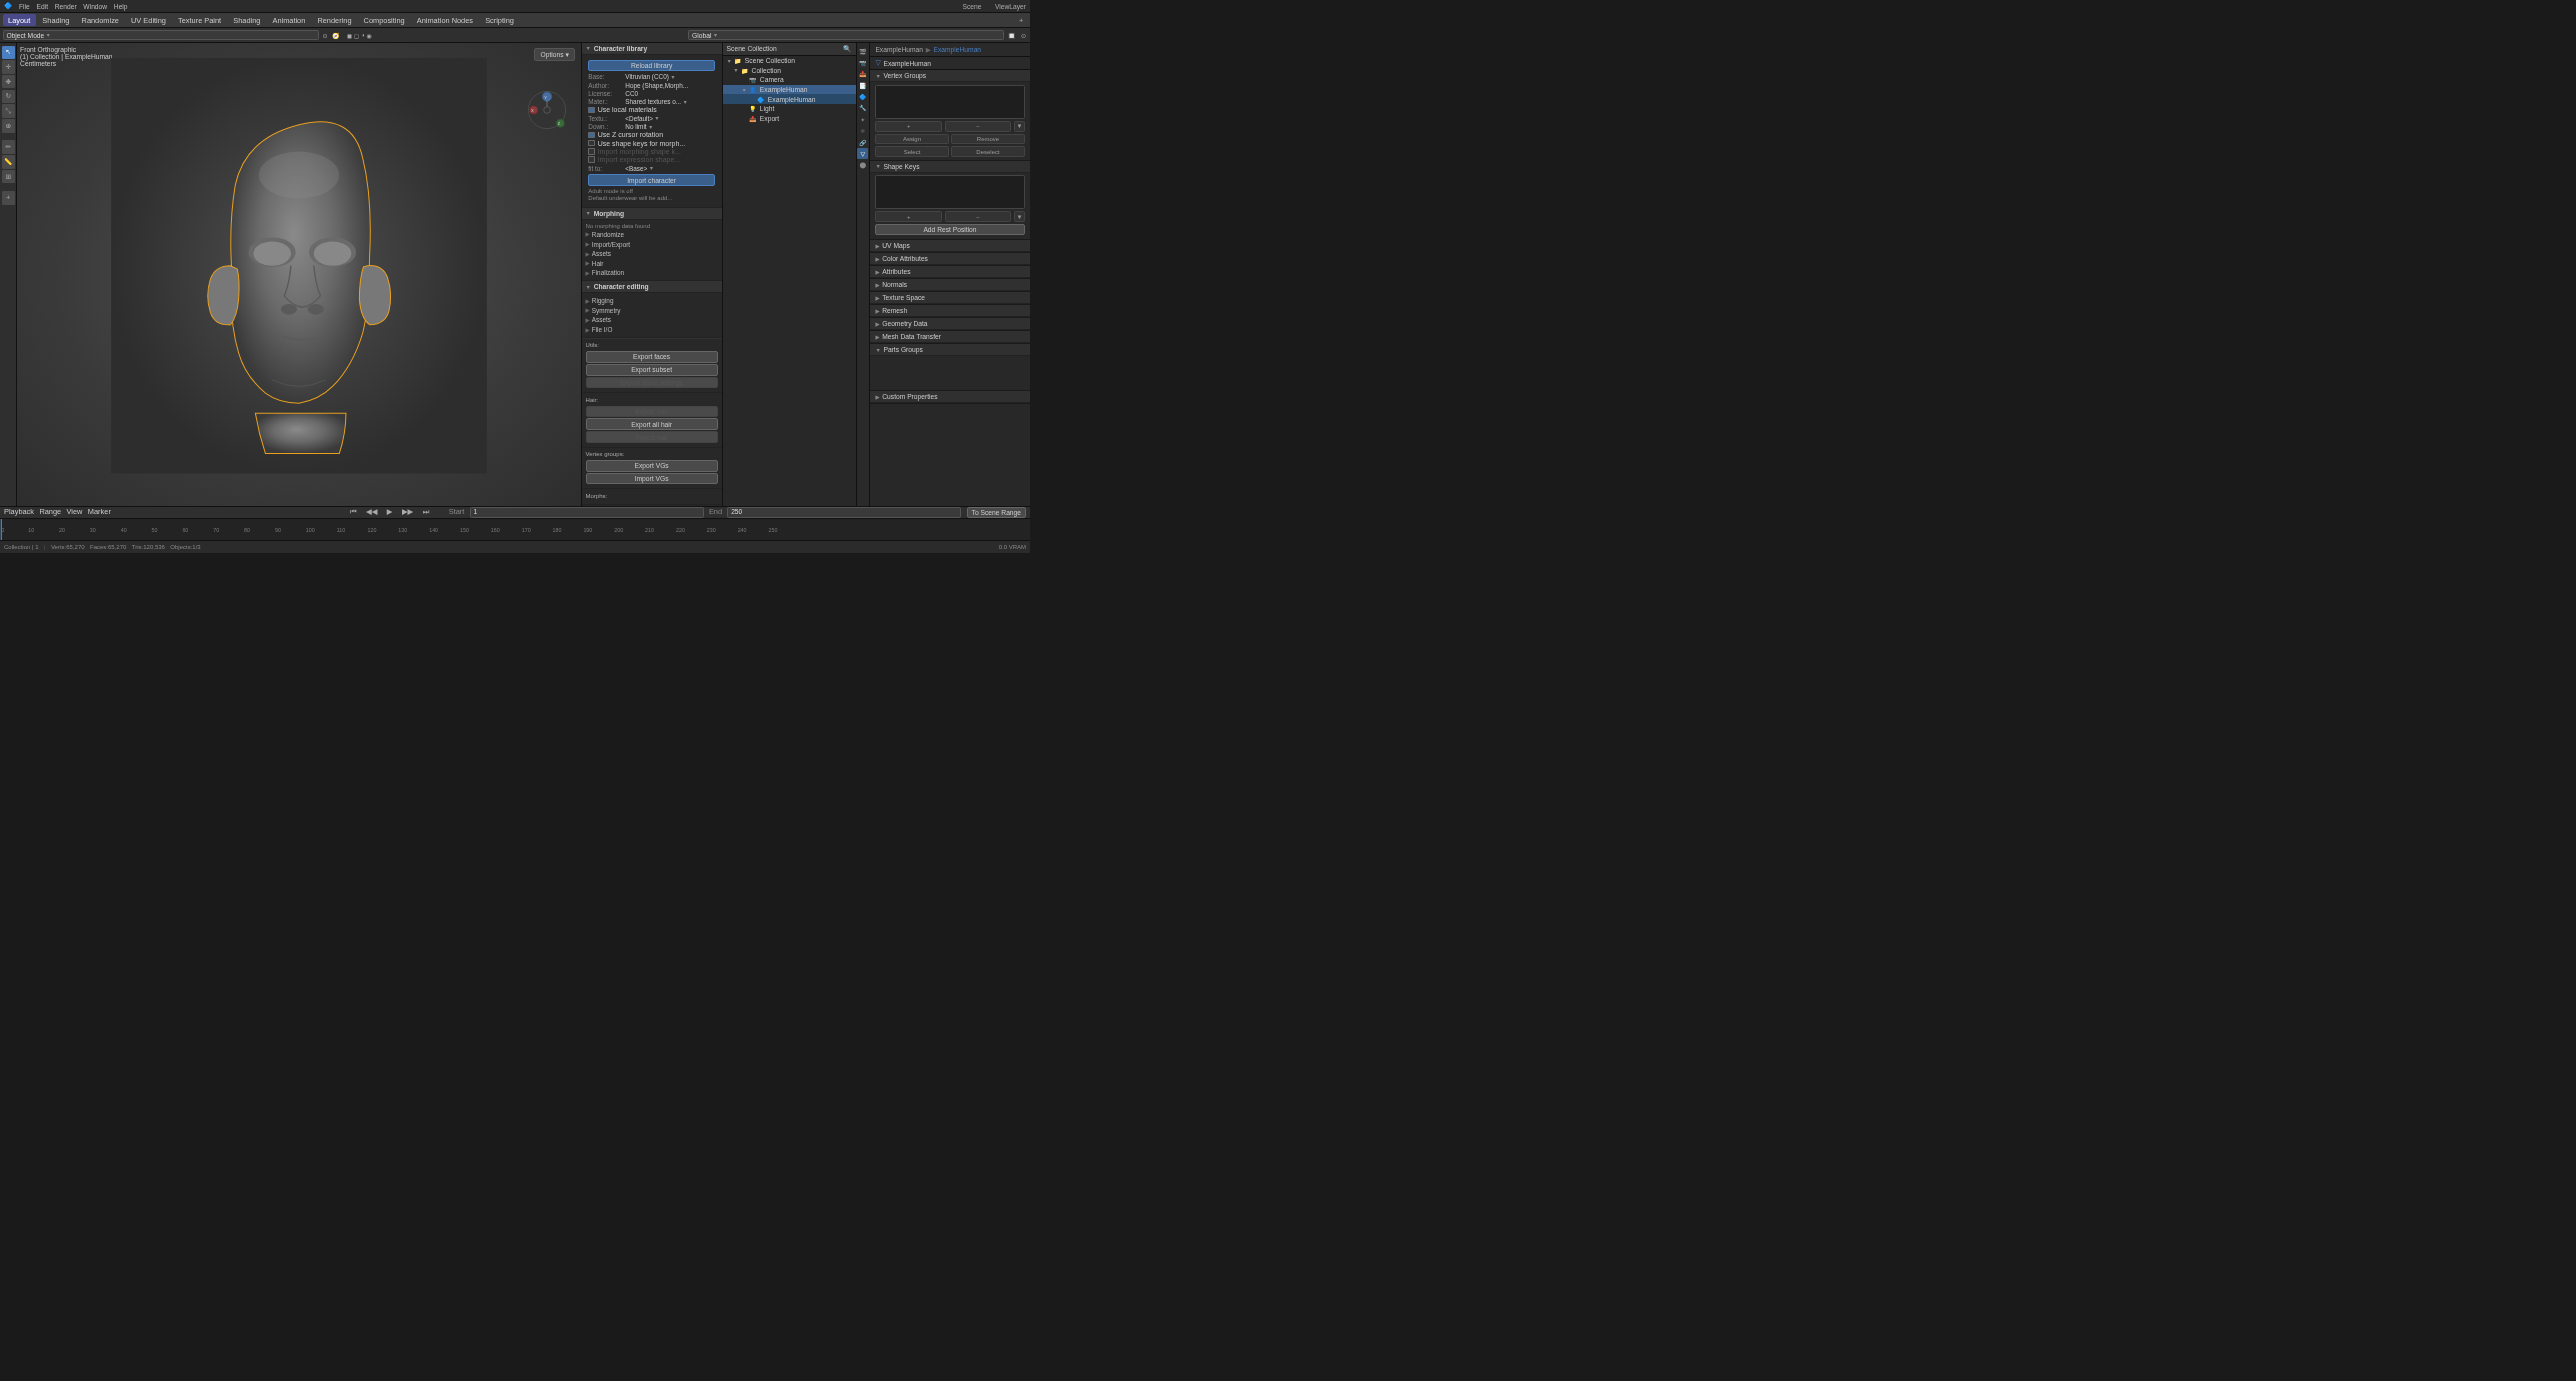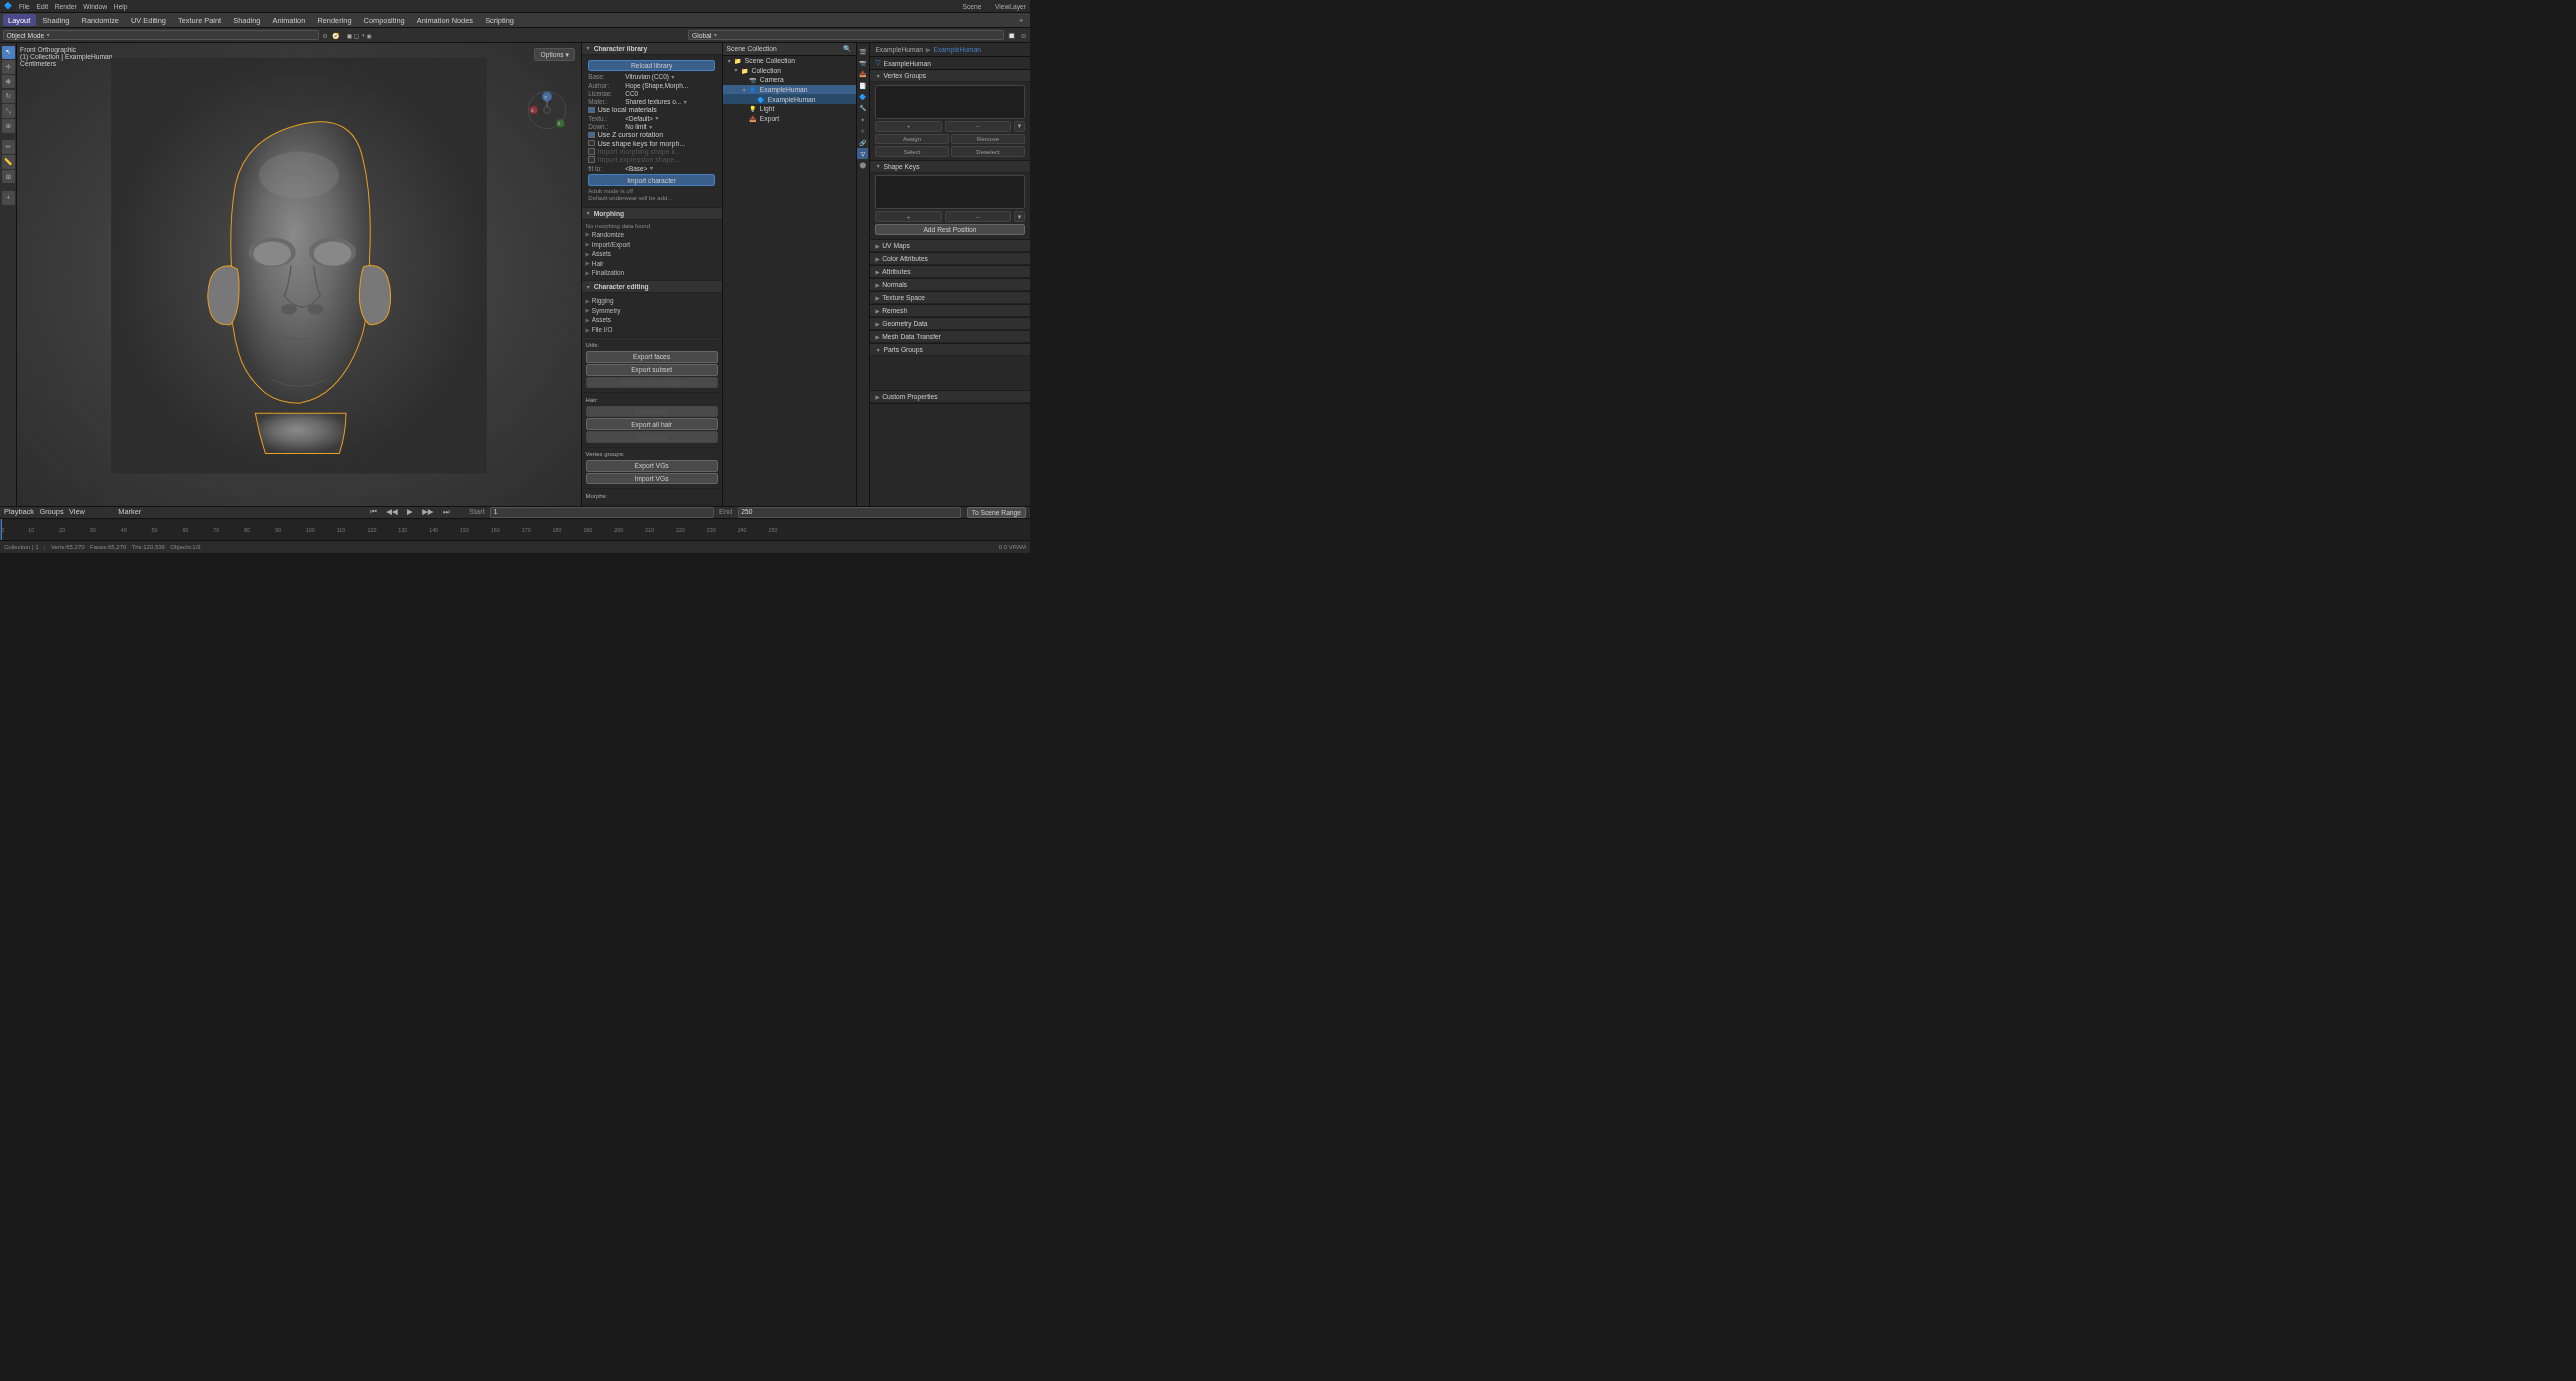--- a/index.html
+++ b/index.html
@@ -911,23 +911,23 @@
         <span>Custom Properties</span>
       </div>
     </div>
   </div>
 
 </div>
 
 <div class="timeline">
   <div class="timeline-header">
     <span style="color:#ccc; cursor:pointer;">Playback</span>
-    <span style="color:#ccc; cursor:pointer;">Groups</span>
+    <span style="color:#ccc; cursor:pointer;">Range</span>
     <span style="color:#ccc; cursor:pointer;">View</span>
-    <span style="color:#ccc; cursor:pointer;margin-left:28px;">Marker</span>
+    <span style="color:#ccc; cursor:pointer;">Marker</span>
     <span style="flex:1;"></span>
 
     <span style="color:#aaa; cursor:pointer; padding:0 2px;">⏮</span>
     <span style="color:#aaa; cursor:pointer; padding:0 2px;">◀◀</span>
     <span style="color:#aaa; cursor:pointer; padding:0 2px;">▶</span>
     <span style="color:#aaa; cursor:pointer; padding:0 2px;">▶▶</span>
     <span style="color:#aaa; cursor:pointer; padding:0 2px;">⏭</span>
     <span style="margin-left:6.7px;"></span>
     <span style="color:#888;">Start</span>
     <div class="value-box" style="width:23.5px;">

